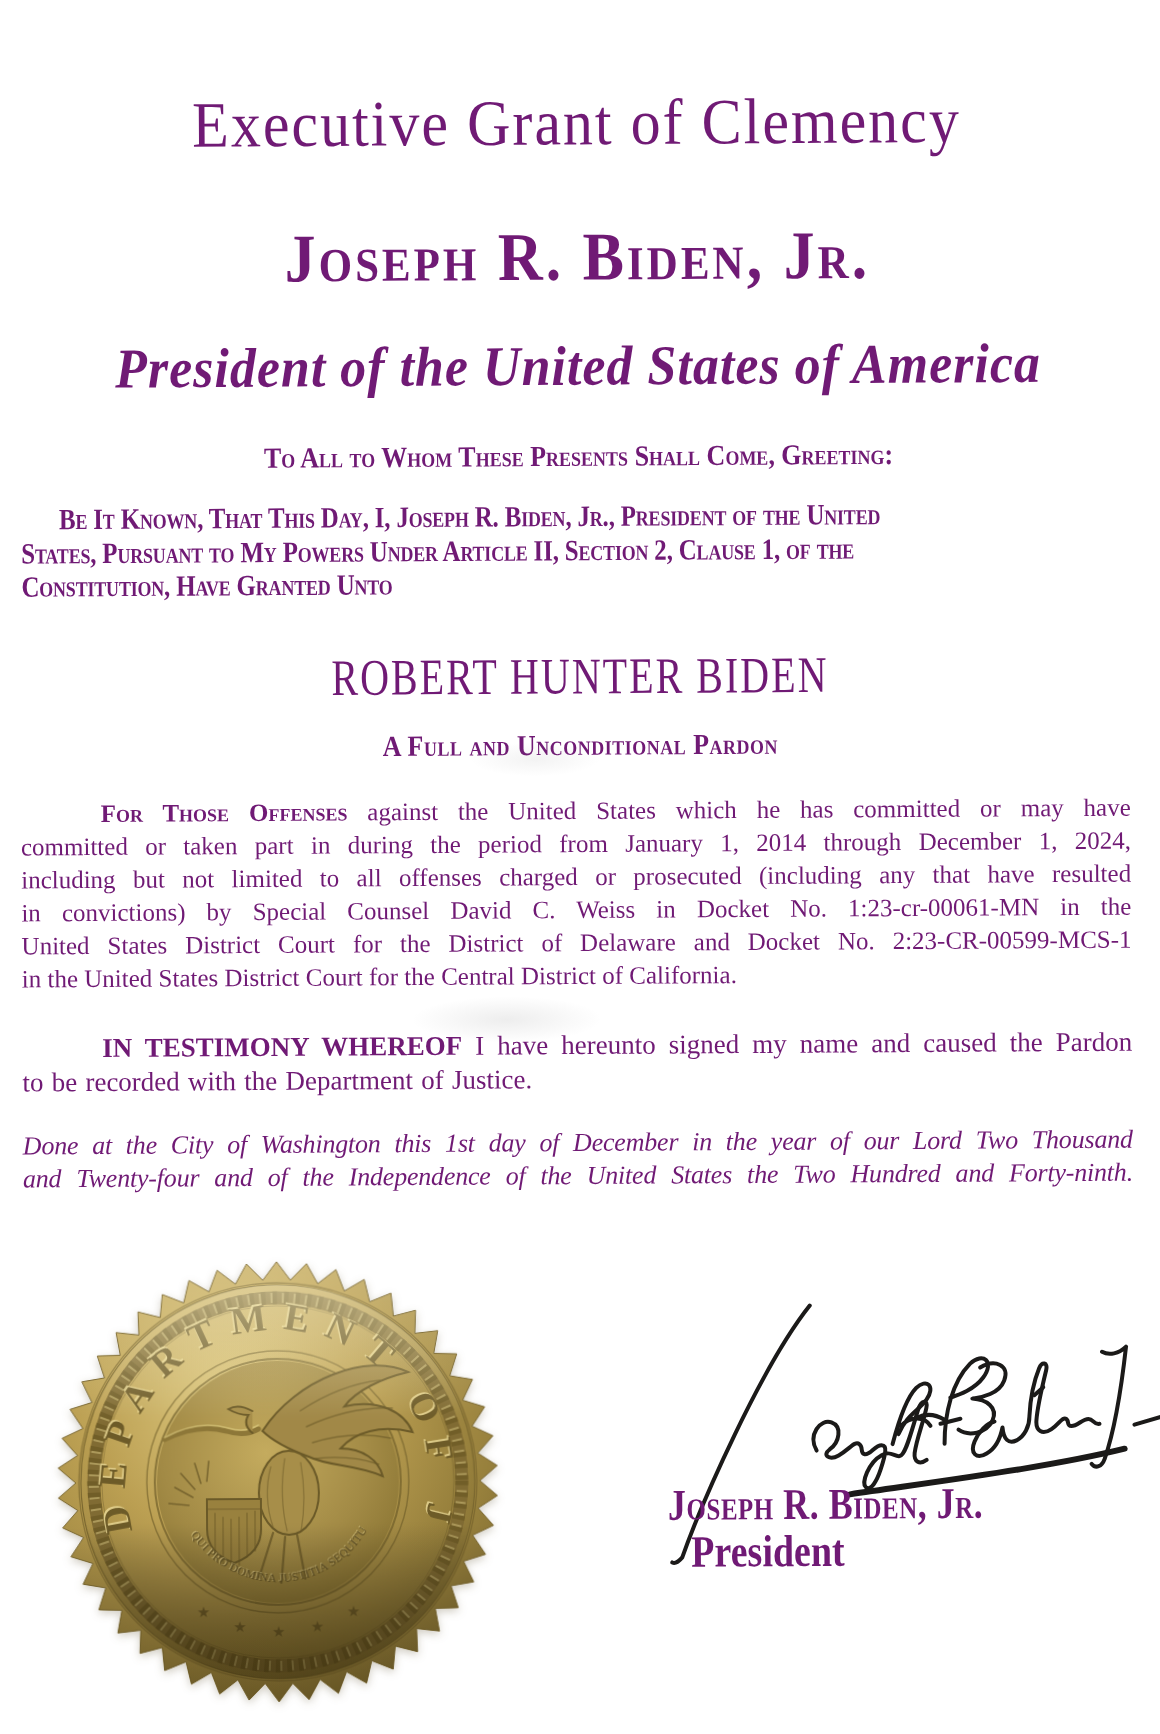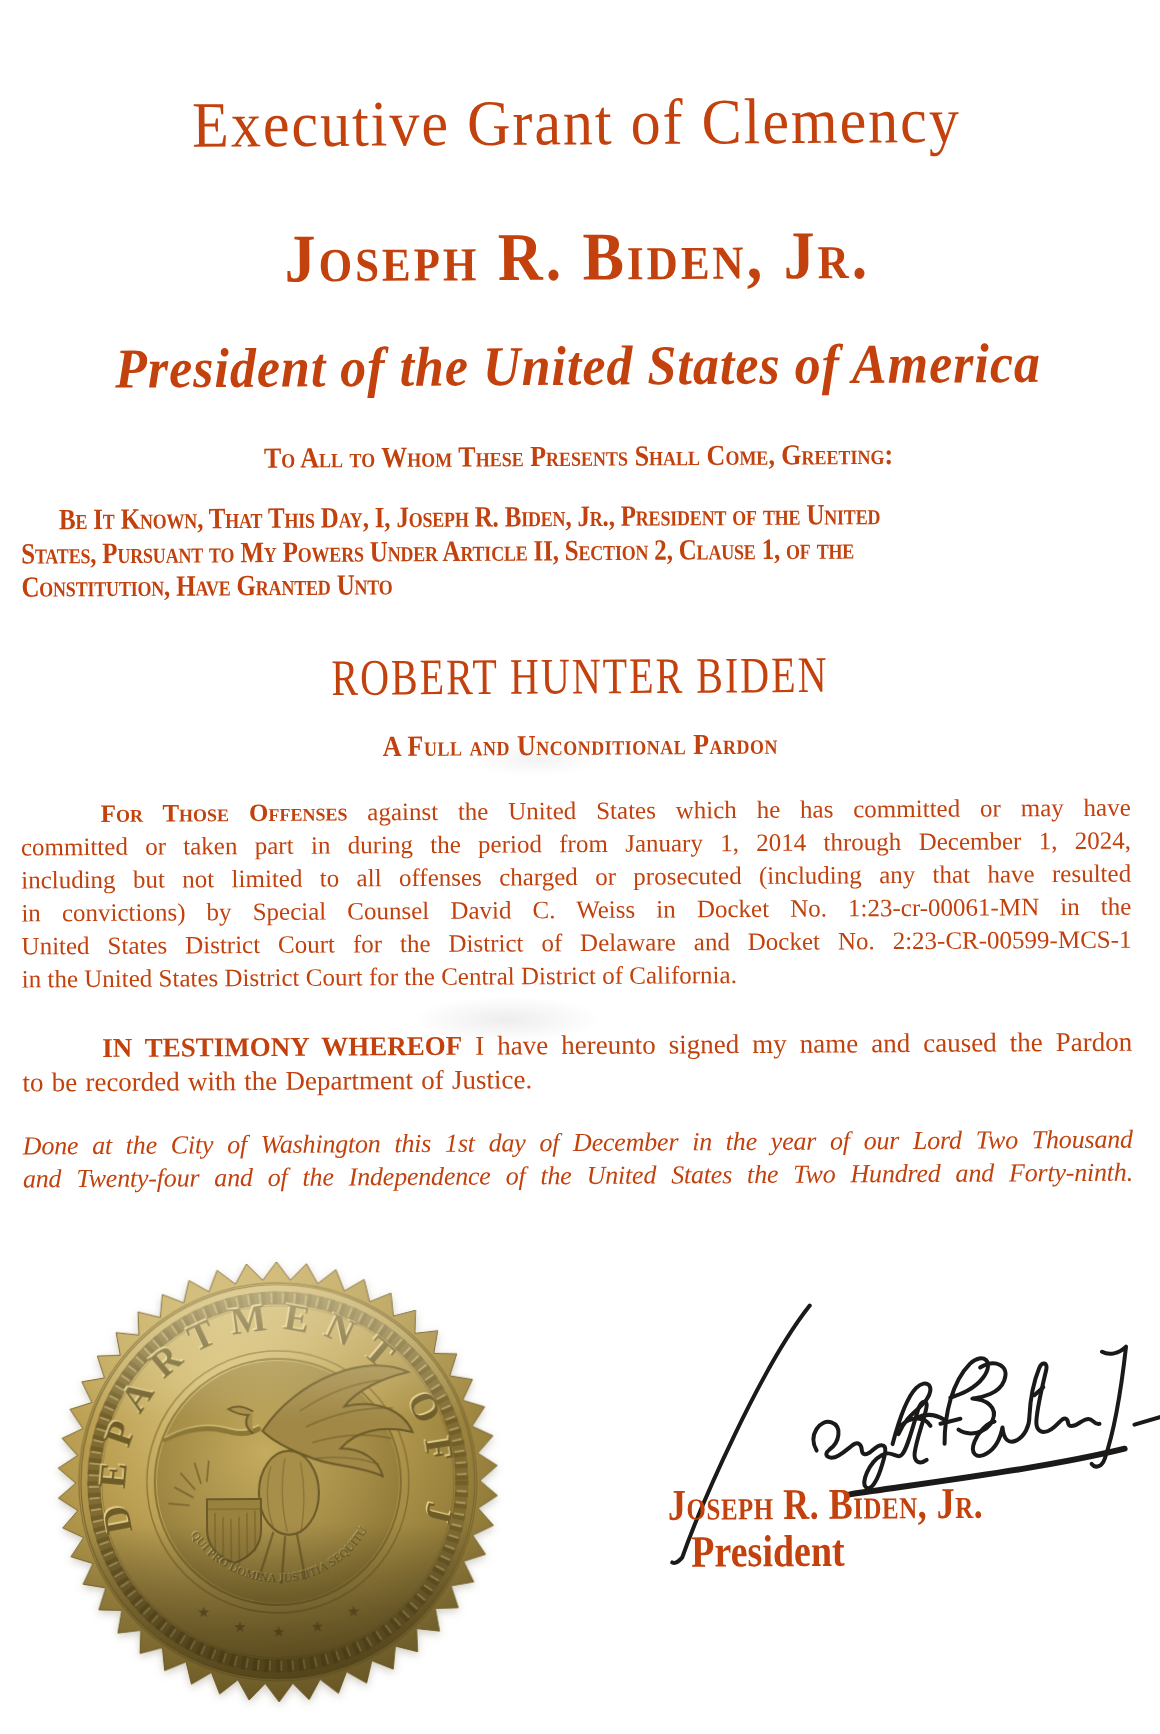--- a/index.html
+++ b/index.html
@@ -2,21 +2,21 @@
 <html><head>
 <meta charset="utf-8">
 <style>
   html,body{margin:0;padding:0;background:#ffffff;}
   .page{
     position:relative;
     width:1160px;height:1734px;
     background:#ffffff;
     overflow:hidden;
     font-family:"Liberation Serif","DejaVu Serif",serif;
-    color:#c2410c;
+    color:#701a75;
   }
   .content{
     position:absolute;inset:0;
     transform:rotate(-0.35deg);
     transform-origin:50% 40%;
   }
   .abs{position:absolute;}
   .center{left:0;right:0;text-align:center;}
   .sc{font-variant:small-caps;}
   .b{font-weight:bold;}

